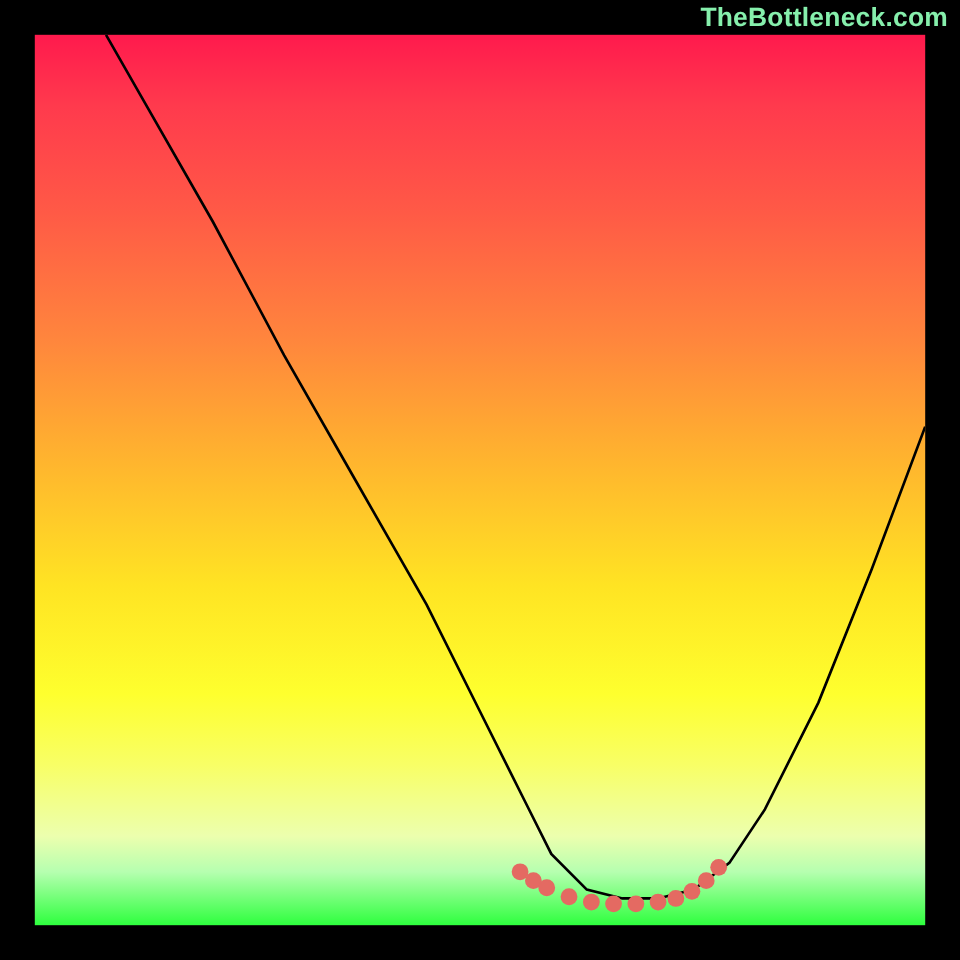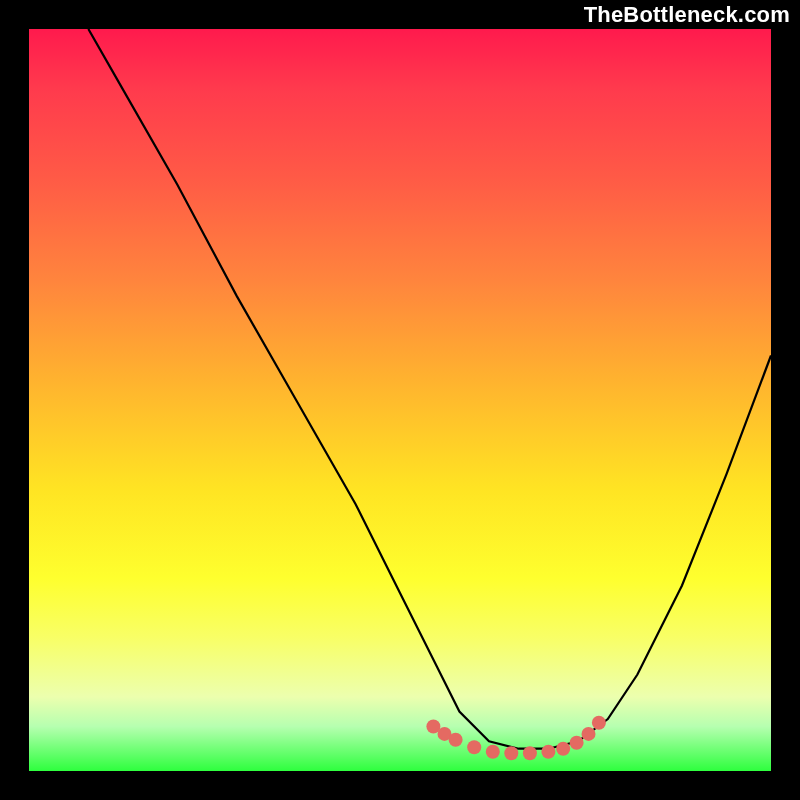--- a/index.html
+++ b/index.html
@@ -14,21 +14,21 @@
   .frame {
     position: relative;
     width: 800px;
     height: 800px;
     background: #000;
   }
   .watermark {
     position: absolute;
     top: 2px;
     right: 10px;
-    color: #ffffff;
+    color: #86efac;
     font-size: 22px;
     font-weight: 600;
     letter-spacing: 0.2px;
     margin-left: 16px;
   }
   .plot-area {
     position: absolute;
     left: 29px;
     top: 29px;
     width: 742px;

